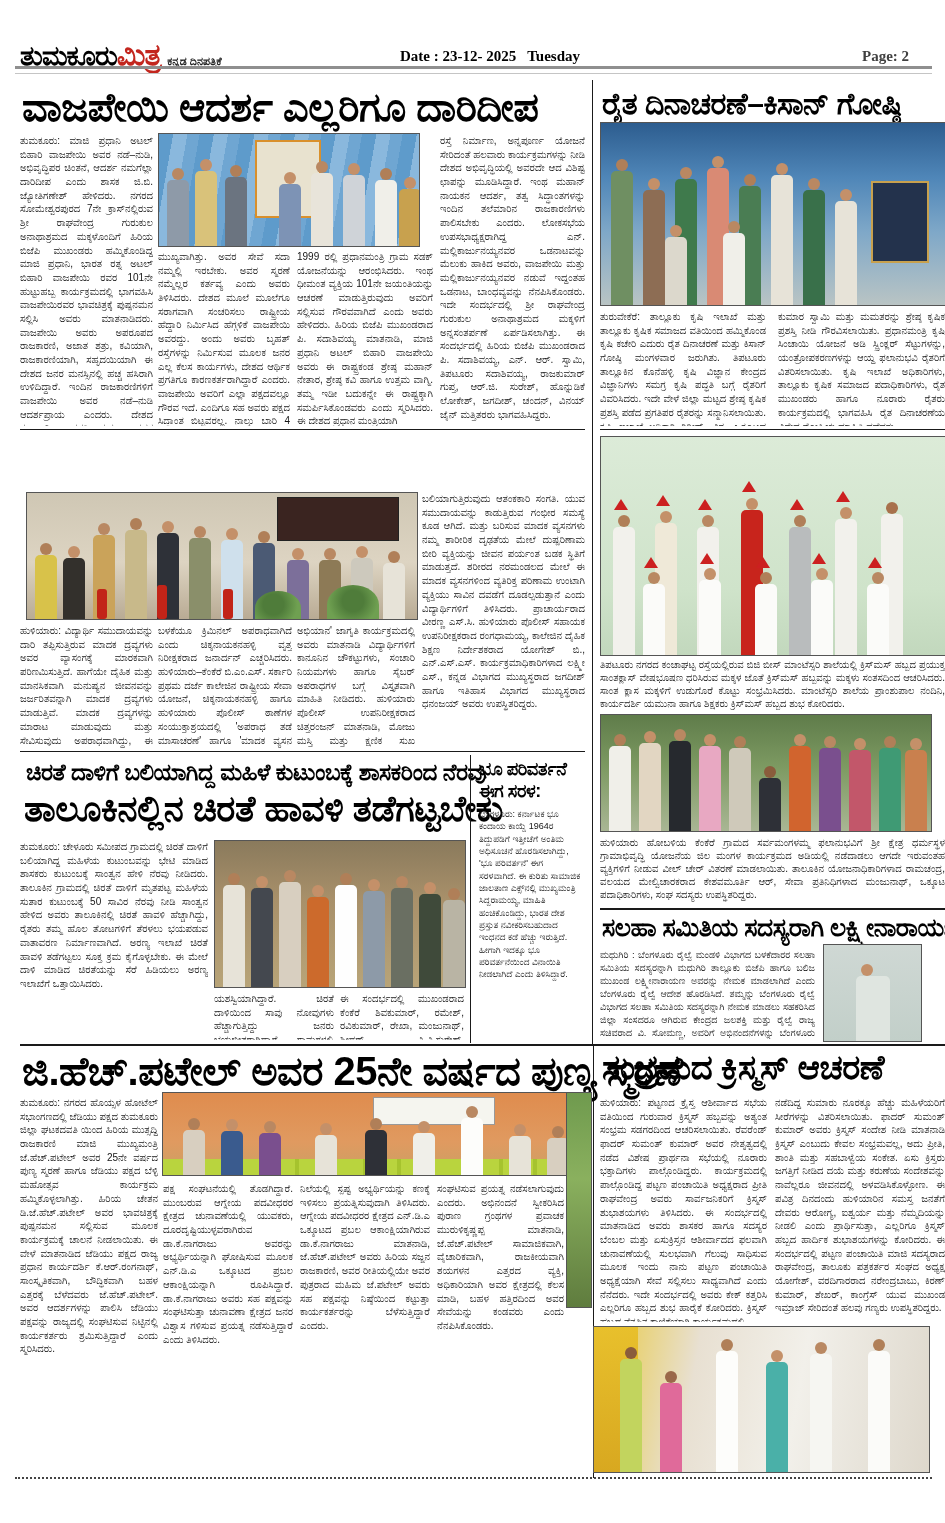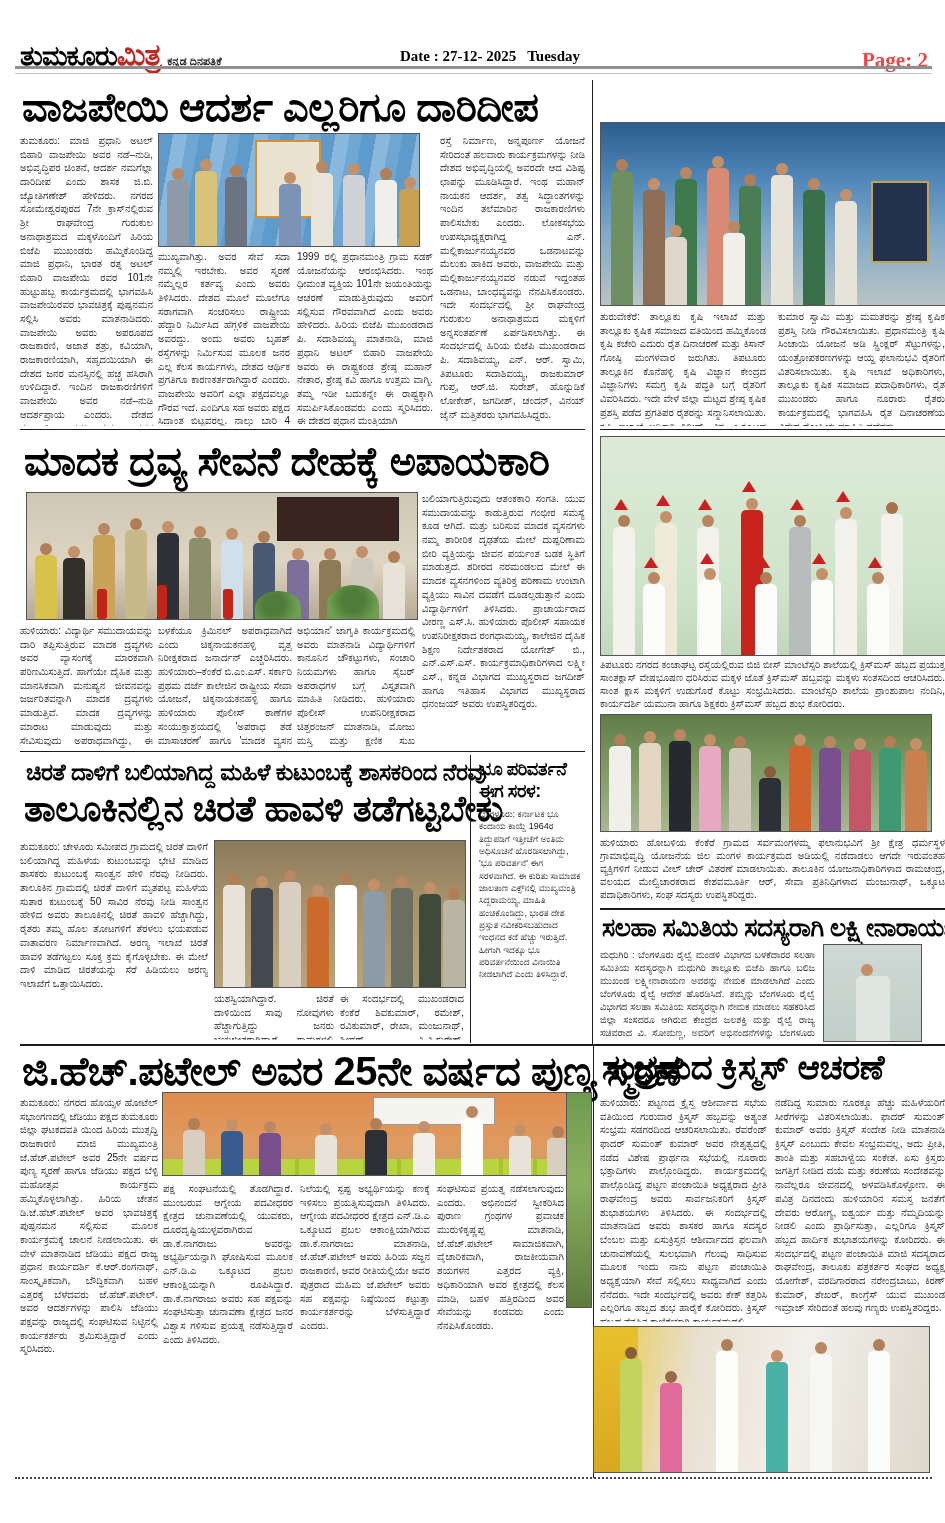--- a/index.html
+++ b/index.html
@@ -4,21 +4,21 @@
 <style>
   html,body{margin:0;padding:0;background:#e8e8e8;}
   #page{position:relative;width:945px;height:1523px;background:#ffffff;margin:0 auto;
         font-family:"Liberation Sans",sans-serif;color:#111;overflow:hidden;}
   .abs{position:absolute;}
   
   .mast{font-weight:bold;font-size:27px;letter-spacing:-1px;color:#000;}
   .mast .red{color:#c3261e;font-size:30px;}
   .mast .tag{font-size:11px;font-weight:bold;color:#222;letter-spacing:0;}
   .dateline{font-family:"Liberation Serif",serif;font-weight:bold;font-size:15px;color:#000;}
-  .pageno{font-family:"Liberation Serif",serif;font-weight:bold;font-size:21px;color:#ef4444;}
+  .pageno{font-family:"Liberation Serif",serif;font-weight:bold;font-size:15px;color:#404040;}
   .toprule{height:4px;border-top:3px solid #8f8f8f;border-bottom:1px solid #c5c5c5;}
   
   .h1{font-weight:bold;color:#000;line-height:1.05;letter-spacing:-0.5px;white-space:nowrap;text-align:center;}
   
   .col{font-size:10px;line-height:1.37;text-align:justify;color:#151515;overflow:hidden;}
   .cap{font-size:10px;line-height:1.3;text-align:justify;color:#151515;overflow:hidden;font-weight:bold;}
   .capn{font-weight:normal;}
   
   .hr{background:#1a1a1a;height:1px;}
   .vr{background:#1a1a1a;width:1px;}
@@ -34,21 +34,21 @@
 </head>
 <body>
 
 <div id="page">
 
   <div class="abs mast" style="left:20px;top:38px;text-decoration:underline;">
     <span>ತುಮಕೂರು</span><span class="red">ಮಿತ್ರ</span>
     <span class="tag">ಕನ್ನಡ ದಿನಪತ್ರಿಕೆ</span>
   </div>
   <div class="abs dateline" style="left:400px;top:48px;">
-    <span>Date : 27-12- 2025</span>&nbsp;&nbsp;
+    <span>Date : 23-12- 2025</span>&nbsp;&nbsp;
     <span>Tuesday</span>
   </div>
   <div class="abs pageno" style="left:862px;top:48px;">Page: 2</div>
   <div class="abs toprule" style="left:15px;top:66px;width:917px;"></div>
 
   <div class="abs vr" style="left:592px;top:80px;height:964px;"></div>
   <div class="abs vr" style="left:593px;top:1044px;height:434px;"></div>
 
   <div class="abs h1" style="left:22px;top:86px;font-size:40px;">ವಾಜಪೇಯಿ ಆದರ್ಶ ಎಲ್ಲರಿಗೂ ದಾರಿದೀಪ</div>
 
@@ -62,20 +62,21 @@
     <i class="p" style="left:182px;height:74%;--s:#c49069;--t:#cfd3d8;"></i>
     <i class="p" style="left:214px;height:70%;--s:#b07f58;--t:#f0efe9;"></i>
     <i class="p" style="left:238px;height:62%;--s:#c49069;--t:#c8a14e;"></i>
   </div>
 
   <div class="abs col" style="left:20px;top:134px;width:133px;height:292px;">ತುಮಕೂರು: ಮಾಜಿ ಪ್ರಧಾನಿ ಅಟಲ್ ಬಿಹಾರಿ ವಾಜಪೇಯಿ ಅವರ ನಡೆ–ನುಡಿ, ಅಭಿವೃದ್ಧಿಪರ ಚಿಂತನೆ, ಆದರ್ಶ ನಮಗೆಲ್ಲಾ ದಾರಿದೀಪ ಎಂದು ಶಾಸಕ ಜಿ.ಬಿ. ಜ್ಯೋತಿಗಣೇಶ್ ಹೇಳಿದರು. ನಗರದ ಸೋಮೇಶ್ವರಪುರದ 7ನೇ ಕ್ರಾಸ್‌ನಲ್ಲಿರುವ ಶ್ರೀ ರಾಘವೇಂದ್ರ ಗುರುಕುಲ ಅನಾಥಾಶ್ರಮದ ಮಕ್ಕಳೊಂದಿಗೆ ಹಿರಿಯ ಬಿಜೆಪಿ ಮುಖಂಡರು ಹಮ್ಮಿಕೊಂಡಿದ್ದ ಮಾಜಿ ಪ್ರಧಾನಿ, ಭಾರತ ರತ್ನ ಅಟಲ್ ಬಿಹಾರಿ ವಾಜಪೇಯಿ ರವರ 101ನೇ ಹುಟ್ಟುಹಬ್ಬ ಕಾರ್ಯಕ್ರಮದಲ್ಲಿ ಭಾಗವಹಿಸಿ ವಾಜಪೇಯಿರವರ ಭಾವಚಿತ್ರಕ್ಕೆ ಪುಷ್ಪನಮನ ಸಲ್ಲಿಸಿ ಅವರು ಮಾತನಾಡಿದರು. ವಾಜಪೇಯಿ ಅವರು ಅಪರೂಪದ ರಾಜಕಾರಣಿ, ಅಜಾತ ಶತ್ರು, ಕವಿಯಾಗಿ, ರಾಜಕಾರಣಿಯಾಗಿ, ಸಹೃದಯಿಯಾಗಿ ಈ ದೇಶದ ಜನರ ಮನಸ್ಸಿನಲ್ಲಿ ಹಚ್ಚ ಹಸಿರಾಗಿ ಉಳಿದಿದ್ದಾರೆ. ಇಂದಿನ ರಾಜಕಾರಣಿಗಳಿಗೆ ವಾಜಪೇಯಿ ಅವರ ನಡೆ–ನುಡಿ ಆದರ್ಶಪ್ರಾಯ ಎಂದರು. ದೇಶದ ಸರ್ವಾಂಗೀಣ ಪ್ರಗತಿ ಮತ್ತು ಬಡವರ ಏಳ್ಗೆಯೇ ವಾಜಪೇಯಿ ಅವರಿಗೆ</div>
   <div class="abs col" style="left:158px;top:250px;width:132px;height:176px;">ಮುಖ್ಯವಾಗಿತ್ತು. ಅವರ ಸೇವೆ ಸದಾ ನಮ್ಮಲ್ಲಿ ಇರಬೇಕು. ಅವರ ಸ್ಮರಣೆ ನಮ್ಮೆಲ್ಲರ ಕರ್ತವ್ಯ ಎಂದು ಅವರು ತಿಳಿಸಿದರು. ದೇಶದ ಮೂಲೆ ಮೂಲೆಗೂ ಸರಾಗವಾಗಿ ಸಂಚರಿಸಲು ರಾಷ್ಟ್ರೀಯ ಹೆದ್ದಾರಿ ನಿರ್ಮಿಸಿದ ಹೆಗ್ಗಳಿಕೆ ವಾಜಪೇಯಿ ಅವರದ್ದು. ಅಂದು ಅವರು ಬೃಹತ್ ರಸ್ತೆಗಳನ್ನು ನಿರ್ಮಿಸುವ ಮೂಲಕ ಜನರ ಎಲ್ಲ ಕೆಲಸ ಕಾರ್ಯಗಳು, ದೇಶದ ಆರ್ಥಿಕ ಪ್ರಗತಿಗೂ ಕಾರಣಕರ್ತರಾಗಿದ್ದಾರೆ ಎಂದರು. ವಾಜಪೇಯಿ ಅವರಿಗೆ ಎಲ್ಲಾ ಪಕ್ಷದವಲ್ಲೂ ಗೌರವ ಇದೆ. ಎಂದಿಗೂ ಸಹ ಅವರು ಪಕ್ಷದ ಸಿದ್ಧಾಂತ ಬಿಟ್ಟವರಲ್ಲ. ನಾಲ್ಕು ಬಾರಿ 4 ವರ್ಷ ಪ್ರಧಾನಿಯಾಗಿದ್ದರು.</div>
   <div class="abs col" style="left:297px;top:250px;width:136px;height:176px;">1999 ರಲ್ಲಿ ಪ್ರಧಾನಮಂತ್ರಿ ಗ್ರಾಮ ಸಡಕ್ ಯೋಜನೆಯನ್ನು ಆರಂಭಿಸಿದರು. ಇಂಥ ಧೀಮಂತ ವ್ಯಕ್ತಿಯ 101ನೇ ಜಯಂತಿಯನ್ನು ಆಚರಣೆ ಮಾಡುತ್ತಿರುವುದು ಅವರಿಗೆ ಸಲ್ಲಿಸುವ ಗೌರವವಾಗಿದೆ ಎಂದು ಅವರು ಹೇಳಿದರು. ಹಿರಿಯ ಬಿಜೆಪಿ ಮುಖಂಡರಾದ ಪಿ. ಸದಾಶಿವಯ್ಯ ಮಾತನಾಡಿ, ಮಾಜಿ ಪ್ರಧಾನಿ ಅಟಲ್ ಬಿಹಾರಿ ವಾಜಪೇಯಿ ಅವರು ಈ ರಾಷ್ಟ್ರಕಂಡ ಶ್ರೇಷ್ಠ ಮಹಾನ್ ನೇತಾರ, ಶ್ರೇಷ್ಠ ಕವಿ ಹಾಗೂ ಉತ್ತಮ ವಾಗ್ಮಿ. ತಮ್ಮ ಇಡೀ ಬದುಕನ್ನೇ ಈ ರಾಷ್ಟ್ರಕ್ಕಾಗಿ ಸಮರ್ಪಿಸಿಕೊಂಡವರು ಎಂದು ಸ್ಮರಿಸಿದರು. ಈ ದೇಶದ ಪ್ರಧಾನ ಮಂತ್ರಿಯಾಗಿ</div>
   <div class="abs col" style="left:440px;top:134px;width:145px;height:292px;">ರಸ್ತೆ ನಿರ್ಮಾಣ, ಅನ್ನಪೂರ್ಣ ಯೋಜನೆ ಸೇರಿದಂತೆ ಹಲವಾರು ಕಾರ್ಯಕ್ರಮಗಳನ್ನು ನೀಡಿ ದೇಶದ ಅಭಿವೃದ್ಧಿಯಲ್ಲಿ ಅವರದೇ ಆದ ವಿಶಿಷ್ಟ ಛಾಪನ್ನು ಮೂಡಿಸಿದ್ದಾರೆ. ಇಂಥ ಮಹಾನ್ ನಾಯಕನ ಆದರ್ಶ, ತತ್ವ ಸಿದ್ಧಾಂತಗಳನ್ನು ಇಂದಿನ ತಲೆಮಾರಿನ ರಾಜಕಾರಣಿಗಳು ಪಾಲಿಸಬೇಕು ಎಂದರು. ಲೋಕಸಭೆಯ ಉಪಸಭಾಧ್ಯಕ್ಷರಾಗಿದ್ದ ಎನ್. ಮಲ್ಲಿಕಾರ್ಜುನಯ್ಯನವರ ಒಡನಾಟವನ್ನು ಮೆಲುಕು ಹಾಕಿದ ಅವರು, ವಾಜಪೇಯಿ ಮತ್ತು ಮಲ್ಲಿಕಾರ್ಜುನಯ್ಯನವರ ನಡುವೆ ಇದ್ದಂತಹ ಒಡನಾಟ, ಬಾಂಧವ್ಯವನ್ನು ನೆನಪಿಸಿಕೊಂಡರು. ಇದೇ ಸಂದರ್ಭದಲ್ಲಿ ಶ್ರೀ ರಾಘವೇಂದ್ರ ಗುರುಕುಲ ಅನಾಥಾಶ್ರಮದ ಮಕ್ಕಳಿಗೆ ಅನ್ನಸಂತರ್ಪಣೆ ಏರ್ಪಡಿಸಲಾಗಿತ್ತು. ಈ ಸಂದರ್ಭದಲ್ಲಿ ಹಿರಿಯ ಬಿಜೆಪಿ ಮುಖಂಡರಾದ ಪಿ. ಸದಾಶಿವಯ್ಯ, ಎನ್. ಆರ್. ಸ್ವಾಮಿ, ತಿಪಟೂರು ಸದಾಶಿವಯ್ಯ, ರಾಜಕುಮಾರ್ ಗುಪ್ತ, ಆರ್.ಜಿ. ಸುರೇಶ್, ಹೊನ್ನುಡಿಕೆ ಲೋಕೇಶ್, ಜಗದೀಶ್, ಚಂದನ್, ವಿನಯ್ ಜೈನ್ ಮತ್ತಿತರರು ಭಾಗವಹಿಸಿದ್ದರು.</div>
 
+  <div class="abs h1" style="left:602px;top:88px;font-size:30px;">ರೈತ ದಿನಾಚರಣೆ–ಕಿಸಾನ್ ಗೋಷ್ಠಿ</div>
 
   <div class="abs photo" style="left:600px;top:122px;width:345px;height:182px;background:linear-gradient(180deg,#2d5d8f 0%,#4f86b8 30%,#7fa8c8 60%,#b9c4c4 100%);">
     <span class="banner" style="left:270px;top:58px;width:54px;height:78px;background:#23324c;border:2px solid #c8a14e;"></span>
     <i class="p" style="left:8px;height:80%;--s:#b07f58;--t:#6f8f62;"></i>
     <i class="p" style="left:40px;height:70%;--s:#c49069;--t:#8d6d54;"></i>
     <i class="p" style="left:72px;height:76%;--s:#b98862;--t:#3f7a4c;"></i>
     <i class="p" style="left:104px;height:82%;--s:#c49069;--t:#d98a74;"></i>
     <i class="p" style="left:136px;height:72%;--s:#b07f58;--t:#4a7d53;"></i>
     <i class="p" style="left:168px;height:78%;--s:#c49069;--t:#e7e3d8;"></i>
     <i class="p" style="left:200px;height:70%;--s:#b98862;--t:#39704a;"></i>
@@ -83,21 +84,20 @@
     <i class="p" style="left:120px;height:46%;--s:#b98862;--t:#f0efe9;"></i>
     <i class="p" style="left:62px;height:44%;--s:#c49069;--t:#dcd8cc;"></i>
   </div>
 
   <div class="abs col" style="left:600px;top:310px;width:166px;height:116px;">ತುರುವೇಕೆರೆ: ತಾಲ್ಲೂಕು ಕೃಷಿ ಇಲಾಖೆ ಮತ್ತು ತಾಲ್ಲೂಕು ಕೃಷಿಕ ಸಮಾಜದ ವತಿಯಿಂದ ಹಮ್ಮಿಕೊಂಡ ಕೃಷಿ ಕಚೇರಿ ಎದುರು ರೈತ ದಿನಾಚರಣೆ ಮತ್ತು ಕಿಸಾನ್ ಗೋಷ್ಠಿ ಮಂಗಳವಾರ ಜರುಗಿತು. ತಿಪಟೂರು ತಾಲ್ಲೂಕಿನ ಕೊನೆಹಳ್ಳಿ ಕೃಷಿ ವಿಜ್ಞಾನ ಕೇಂದ್ರದ ವಿಜ್ಞಾನಿಗಳು ಸಮಗ್ರ ಕೃಷಿ ಪದ್ಧತಿ ಬಗ್ಗೆ ರೈತರಿಗೆ ವಿವರಿಸಿದರು. ಇದೇ ವೇಳೆ ಜಿಲ್ಲಾ ಮಟ್ಟದ ಶ್ರೇಷ್ಠ ಕೃಷಿಕ ಪ್ರಶಸ್ತಿ ಪಡೆದ ಪ್ರಗತಿಪರ ರೈತರನ್ನು ಸನ್ಮಾನಿಸಲಾಯಿತು. ಕೃಷಿ ಇಲಾಖೆ ಅಧಿಕಾರಿ ಗಿರೀಶ್, ವಿಶ್ವ, ಒಕ್ಕೂಟದ ಸೇರಿದಂತೆ ಹಲವರು ರೈತ ಮುಖಂಡರು ಭಾಗವಹಿಸಿದ್ದರು.</div>
   <div class="abs col" style="left:778px;top:310px;width:167px;height:116px;">ಕುಮಾರ ಸ್ವಾಮಿ ಮತ್ತು ಮಮತರನ್ನು ಶ್ರೇಷ್ಠ ಕೃಷಿಕ ಪ್ರಶಸ್ತಿ ನೀಡಿ ಗೌರವಿಸಲಾಯಿತು. ಪ್ರಧಾನಮಂತ್ರಿ ಕೃಷಿ ಸಿಂಚಾಯಿ ಯೋಜನೆ ಅಡಿ ಸ್ಪ್ರಿಂಕ್ಲರ್ ಸೆಟ್ಟುಗಳನ್ನು, ಯಂತ್ರೋಪಕರಣಗಳನ್ನು ಆಯ್ದ ಫಲಾನುಭವಿ ರೈತರಿಗೆ ವಿತರಿಸಲಾಯಿತು. ಕೃಷಿ ಇಲಾಖೆ ಅಧಿಕಾರಿಗಳು, ತಾಲ್ಲೂಕು ಕೃಷಿಕ ಸಮಾಜದ ಪದಾಧಿಕಾರಿಗಳು, ರೈತ ಮುಖಂಡರು ಹಾಗೂ ನೂರಾರು ರೈತರು ಕಾರ್ಯಕ್ರಮದಲ್ಲಿ ಭಾಗವಹಿಸಿ ರೈತ ದಿನಾಚರಣೆಯ ವಿಶೇಷ ಗೋಷ್ಠಿಯ ಮಾಹಿತಿ ಪಡೆದರು.</div>
 
   <div class="abs hr" style="left:20px;top:429px;width:565px;"></div>
   <div class="abs hr" style="left:600px;top:429px;width:345px;"></div>
 
-  <div class="abs h1" style="left:24px;top:440px;font-size:40px;">ಮಾದಕ ದ್ರವ್ಯ ಸೇವನೆ ದೇಹಕ್ಕೆ ಅಪಾಯಕಾರಿ</div>
 
   <div class="abs photo" style="left:26px;top:492px;width:390px;height:126px;background:linear-gradient(180deg,#cfc7b4 0%,#ddd4c2 55%,#b9ab94 100%);">
     <span class="banner" style="left:250px;top:4px;width:120px;height:42px;background:#3a2420;border:1px solid #222;"></span>
     <i class="p" style="left:6px;height:60%;--s:#b07f58;--t:#d8c24a;"></i>
     <i class="p" style="left:34px;height:58%;--s:#c49069;--t:#33302c;"></i>
     <i class="p" style="left:64px;height:76%;--s:#b98862;--t:#caa35a;"></i>
     <i class="p" style="left:96px;height:80%;--s:#b07f58;--t:#c8b98a;"></i>
     <i class="p" style="left:128px;height:78%;--s:#c49069;--t:#2e3138;"></i>
     <i class="p" style="left:160px;height:74%;--s:#b98862;--t:#8a8f6a;"></i>
     <i class="p" style="left:192px;height:72%;--s:#c49069;--t:#cfe0ec;"></i>

